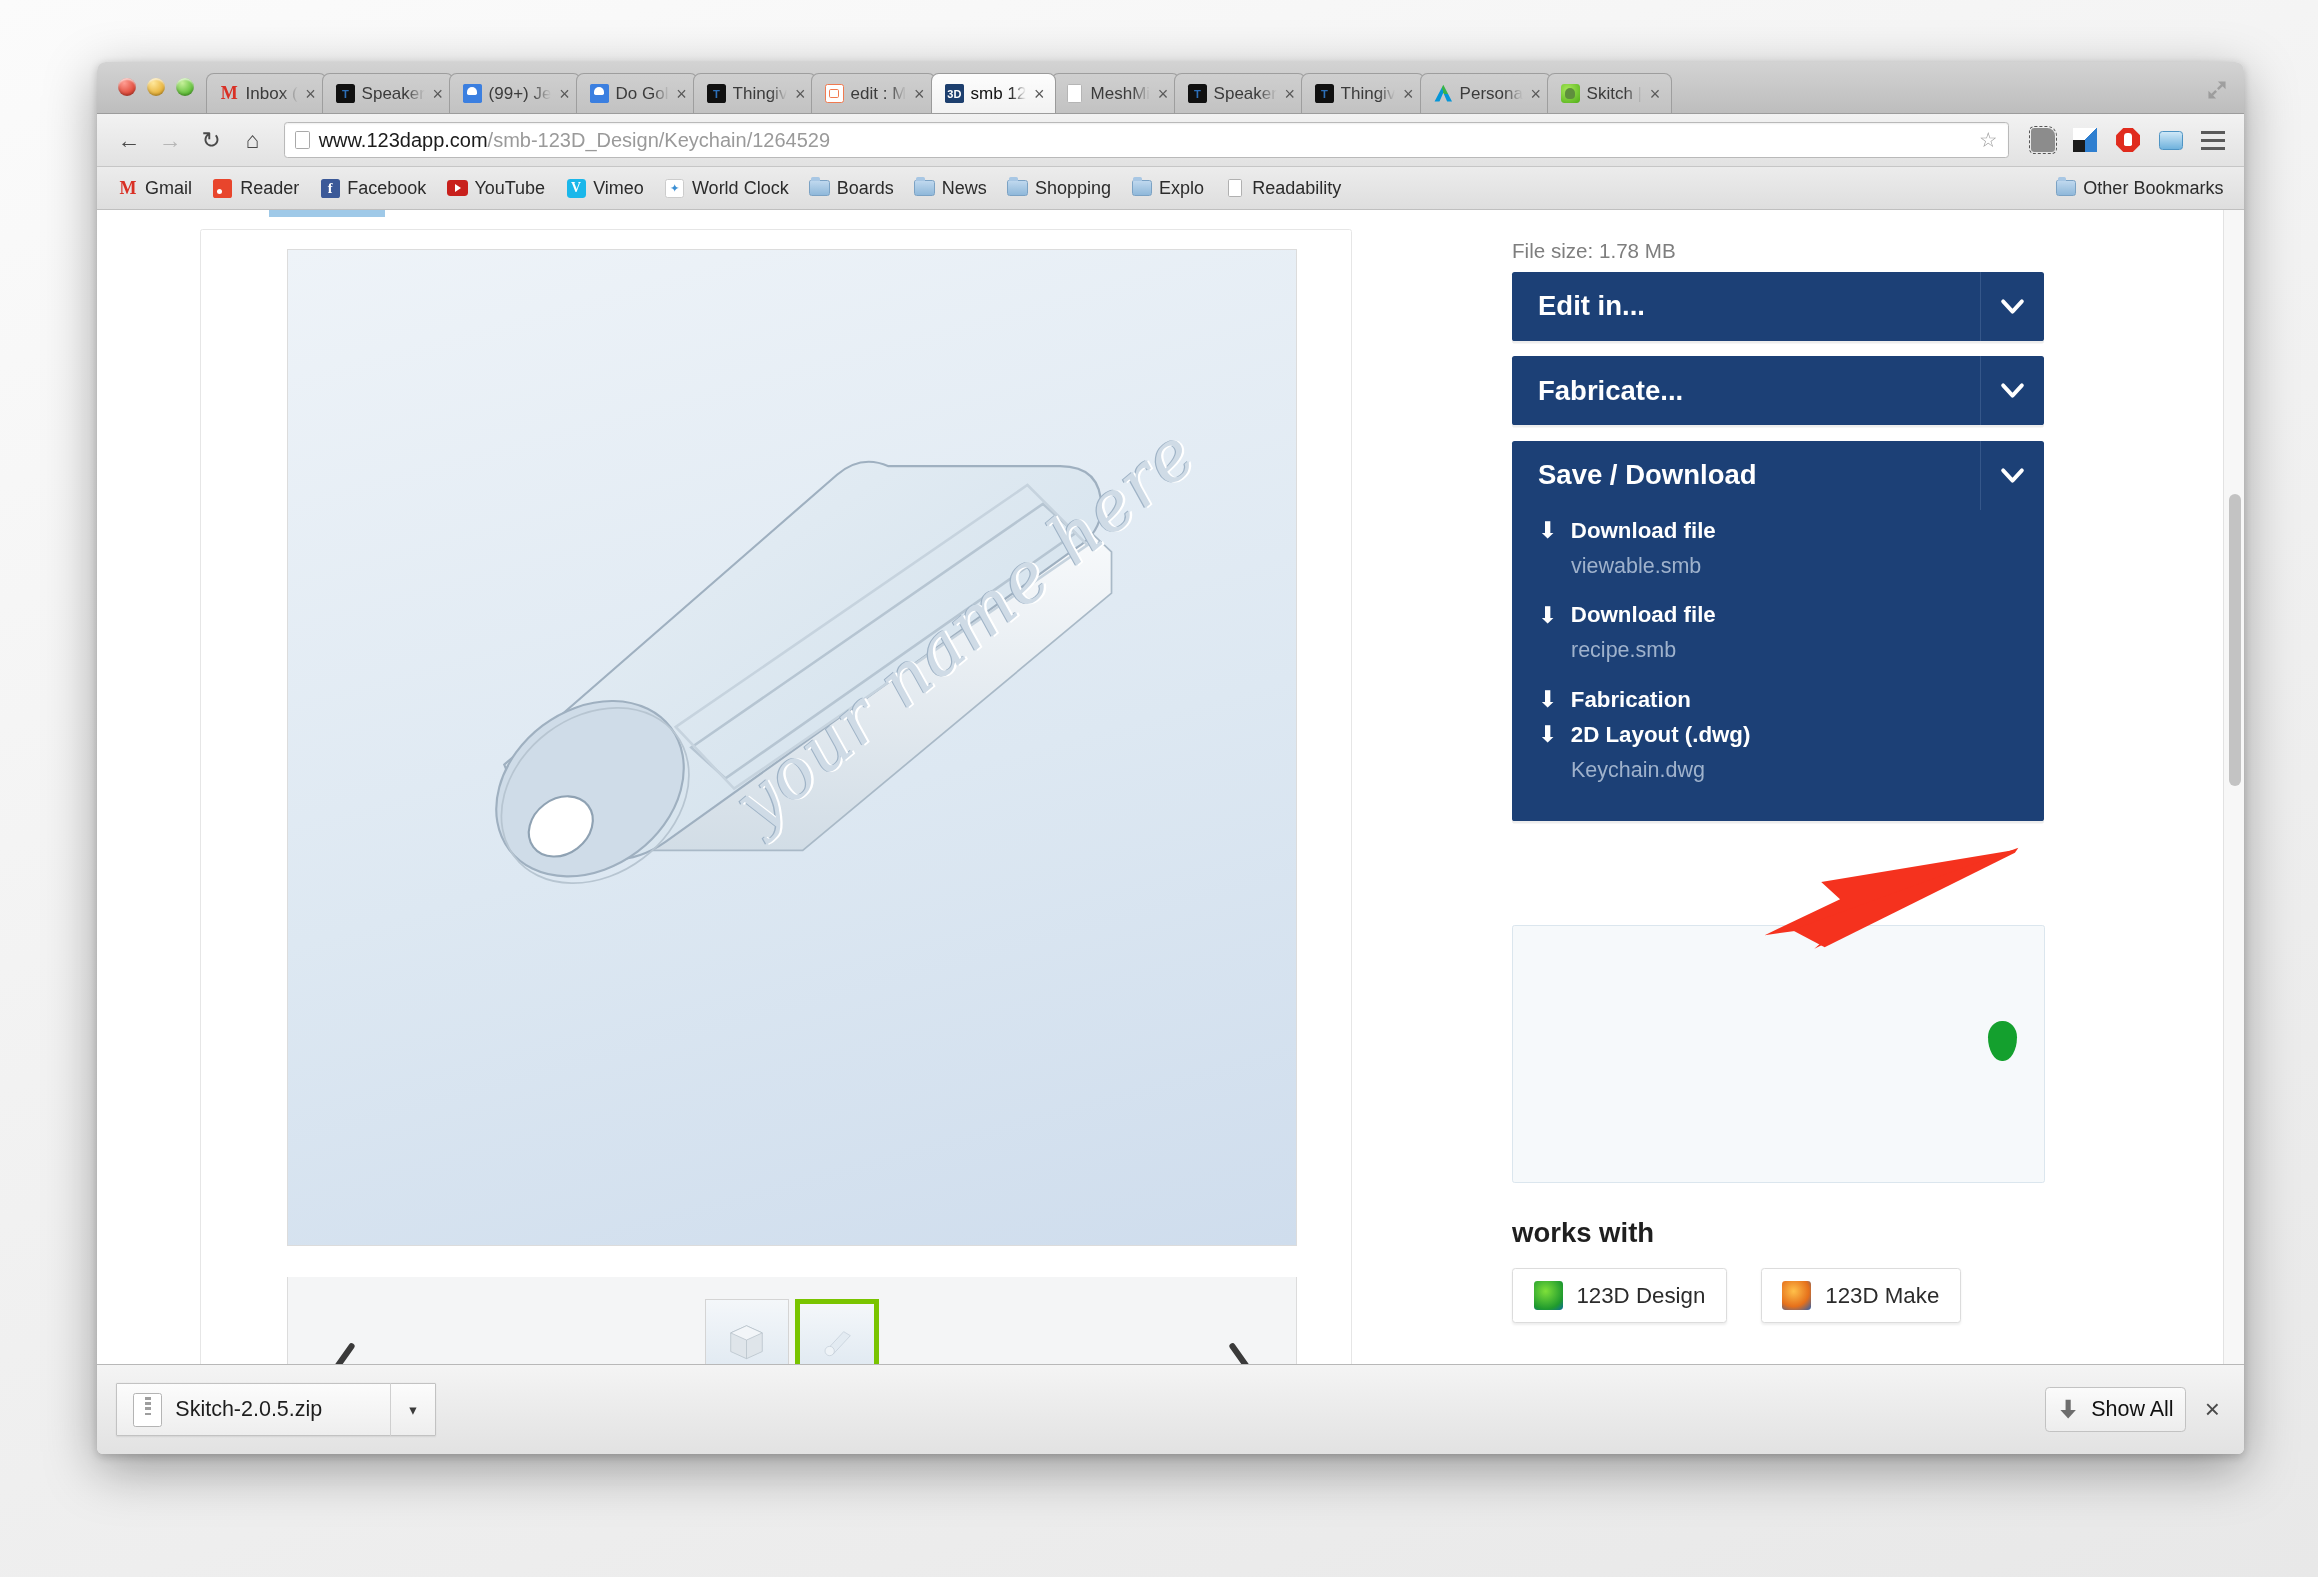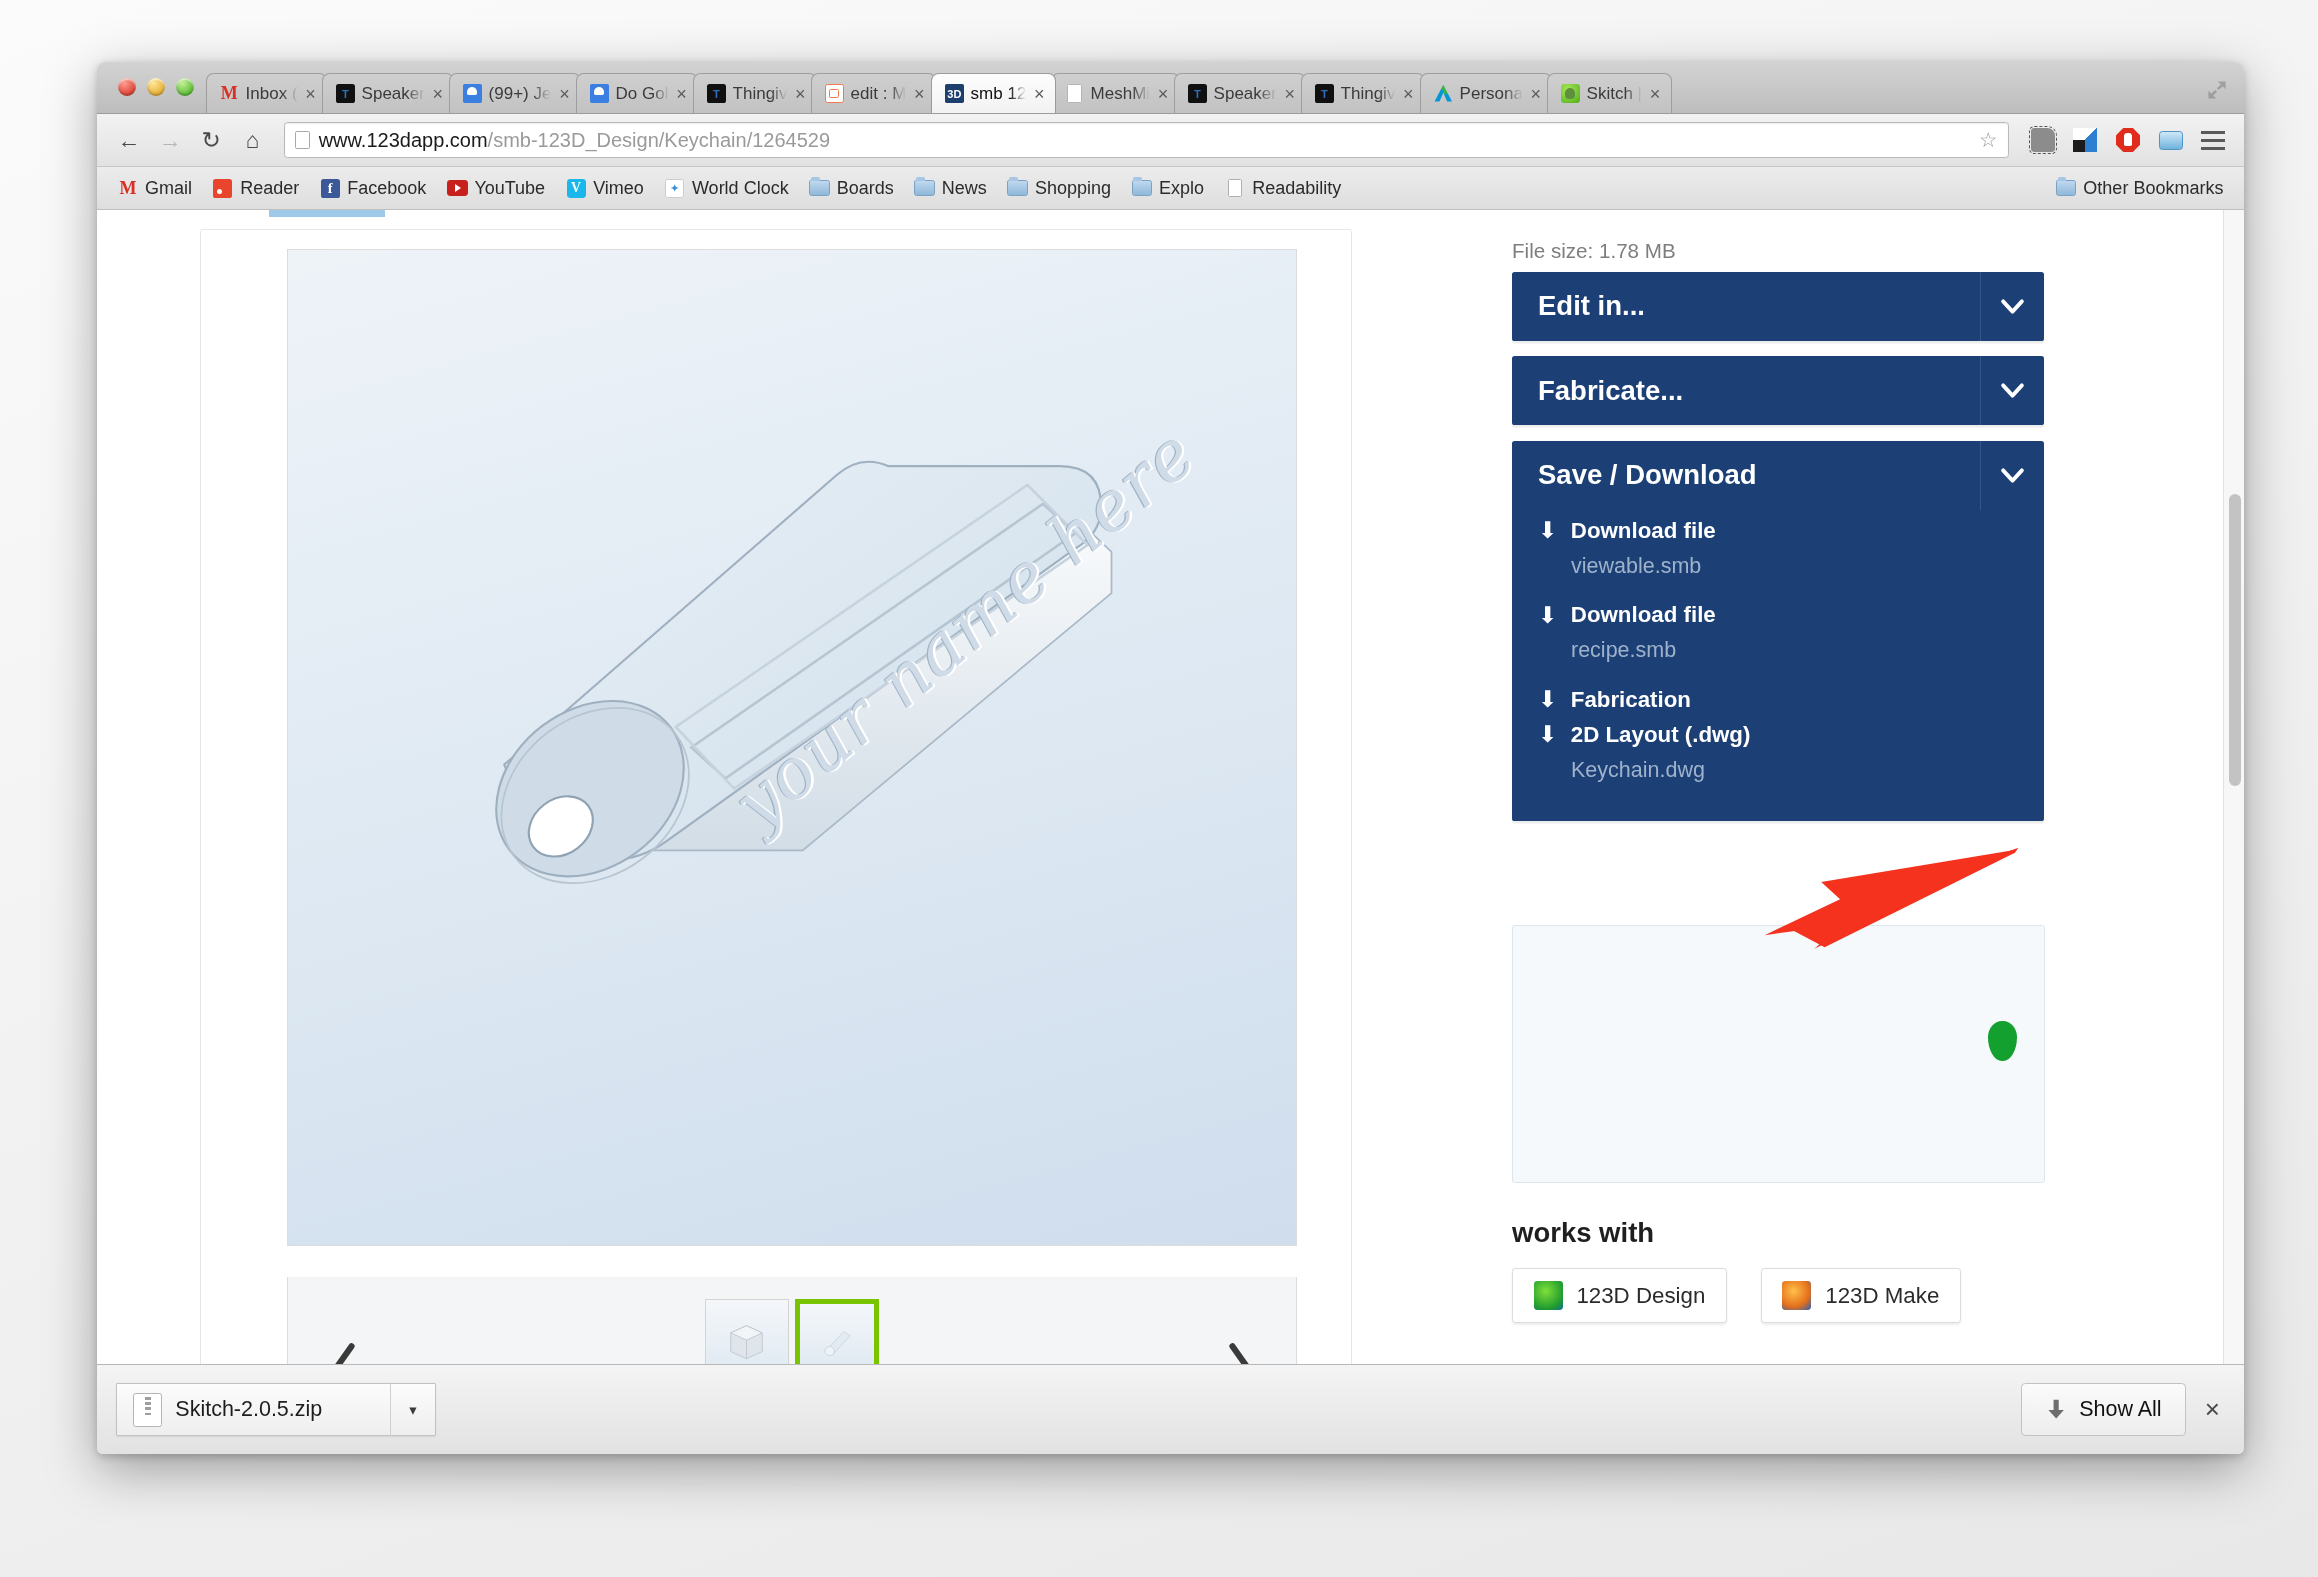--- a/index.html
+++ b/index.html
@@ -340,21 +340,21 @@
   #zip-ico::after { content:""; position:absolute; left:11.2px; top:3.4px;
              width: 6px; height: 19px;
              background: repeating-linear-gradient(#9e9e9e 0 2.6px, #fff 2.6px 5.2px); }
   #dl-name { font-size: 21.5px; color: #1d1d1d; flex: 1 1 auto; }
   #dl-caret { width: 45px; height: 53px; border-left: 0.9px solid #cfcfcf;
               display:flex;align-items:center;justify-content:center;
               font-size: 14.6px; color:#3a3a3a; }
   #shelf-right { margin-left: auto; display: flex; align-items: center; gap: 19px; }
   #show-all {
     display: flex; align-items: center; gap: 12px;
-    height: 53px; padding: 0 23px;
+    height: 45px; padding: 0 11px;
     background: linear-gradient(#fbfbfb,#ededed);
     border: 0.9px solid #c2c2c2; border-radius: 4.3px;
     font-size: 21.5px; color: #111; cursor: pointer;
   }
   #shelf-close { font-size: 26px; color: #4a4a4a; cursor: pointer; padding-right: 5.2px; }
 </style>
 </head>
 <body>
 
 <div id="desktop"></div>

